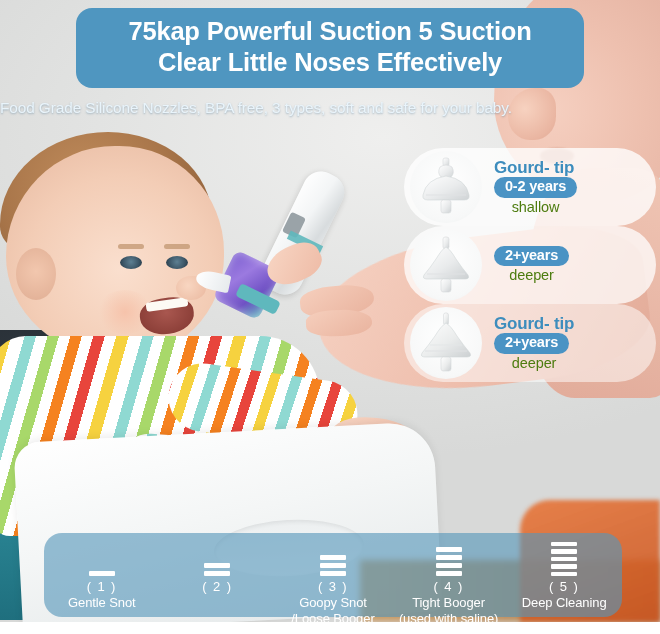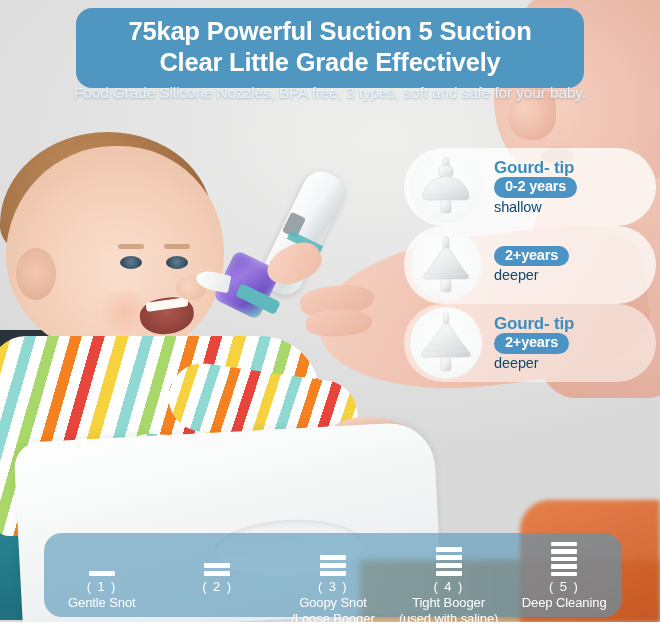--- a/index.html
+++ b/index.html
@@ -416,23 +416,22 @@
     color: #ffffff;
     font-size: 25.5px;
     font-weight: bold;
     line-height: 1.2;
     letter-spacing: -0.2px;
   }
   .headline .ln { display: block; white-space: nowrap; }
   .subhead {
     position: absolute;
     left: 0;
-    top: 84px;
+    top: 99px;
     width: 660px;
-    text-align: center;
     color: #e9f4fb;
     font-size: 15.4px;
     letter-spacing: -0.1px;
     text-shadow: 0 1px 2px rgba(70,110,140,.45);
   }
 
   
   .cards {
     position: absolute;
     left: 404px;
@@ -484,24 +483,25 @@
     color: #ffffff;
     font-size: 14.5px;
     font-weight: bold;
     border-radius: 11px;
     padding: 1px 11px 2px;
     line-height: 1.2;
     letter-spacing: -0.2px;
     text-align: right;
   }
   .card-desc {
-    color: #0c4a6e;
+    color: #4d7c0f;
     font-size: 14.5px;
     line-height: 1.15;
     letter-spacing: -0.1px;
+    text-align: center;
   }
 
   
   .levels {
     position: absolute;
     left: 44px;
     top: 533px;
     width: 578px;
     height: 84px;
     border-radius: 18px;
@@ -591,21 +591,21 @@
     <div class="chamber-teal"></div>
     <div class="nozzle-tip"></div>
     <div class="thumb"></div>
     <div class="finger f1"></div>
     <div class="finger f2"></div>
   </div>
   <div class="bottom-white"></div>
 
   <div class="headline">
     <span class="ln">75kap Powerful Suction 5 Suction</span>
-    <span class="ln">Clear Little Grade Effectively</span>
+    <span class="ln">Clear Little Noses Effectively</span>
   </div>
   <div class="subhead">Food Grade Silicone Nozzles, BPA free, 3 types, soft and safe for your baby.</div>
 
   <div class="cards">
 
     <div class="card c1">
       <div class="card-thumb">
         <svg class="nz" viewBox="0 0 72 72">
           <defs>
             <linearGradient id="gA" x1="0" y1="0" x2="1" y2="1">

